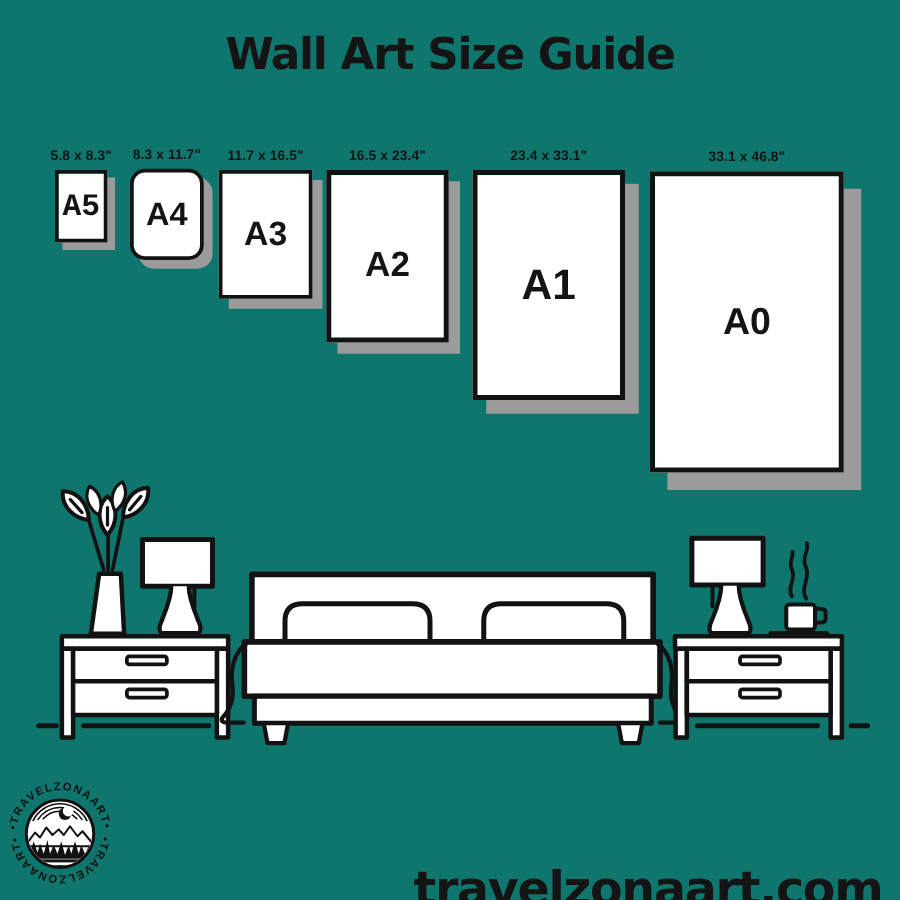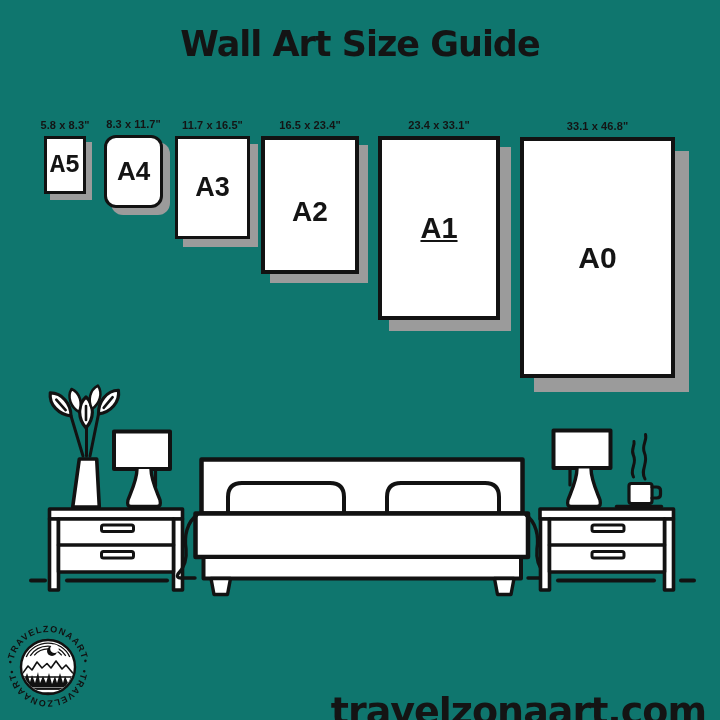--- a/index.html
+++ b/index.html
@@ -47,21 +47,21 @@
   </div>
   <div class="frame-group" style="left:261px;top:136px;width:98px;height:138px;">
     <div class="dim-label">16.5 x 23.4"</div>
     <div class="frame" style="border-width:4px;box-shadow:9px 9px 0 #9b9b9b;">
       <span class="frame-letter" style="font-size:28px;margin-top:14px;">A2</span>
     </div>
   </div>
   <div class="frame-group" style="left:378px;top:136px;width:122px;height:184px;">
     <div class="dim-label">23.4 x 33.1"</div>
     <div class="frame" style="border-width:4px;box-shadow:11px 11px 0 #9b9b9b;">
-      <span class="frame-letter" style="font-size:29px;text-decoration:underline;">A1</span>
+      <span class="frame-letter" style="font-size:34px;">A1</span>
     </div>
   </div>
   <div class="frame-group" style="left:520px;top:137px;width:155px;height:241px;">
     <div class="dim-label">33.1 x 46.8"</div>
     <div class="frame" style="border-width:4.5px;box-shadow:14px 14px 0 #9b9b9b;">
       <span class="frame-letter" style="font-size:30px;">A0</span>
     </div>
   </div>
 
   <svg class="scene" viewBox="25 378 672 222" xmlns="http://www.w3.org/2000/svg">

